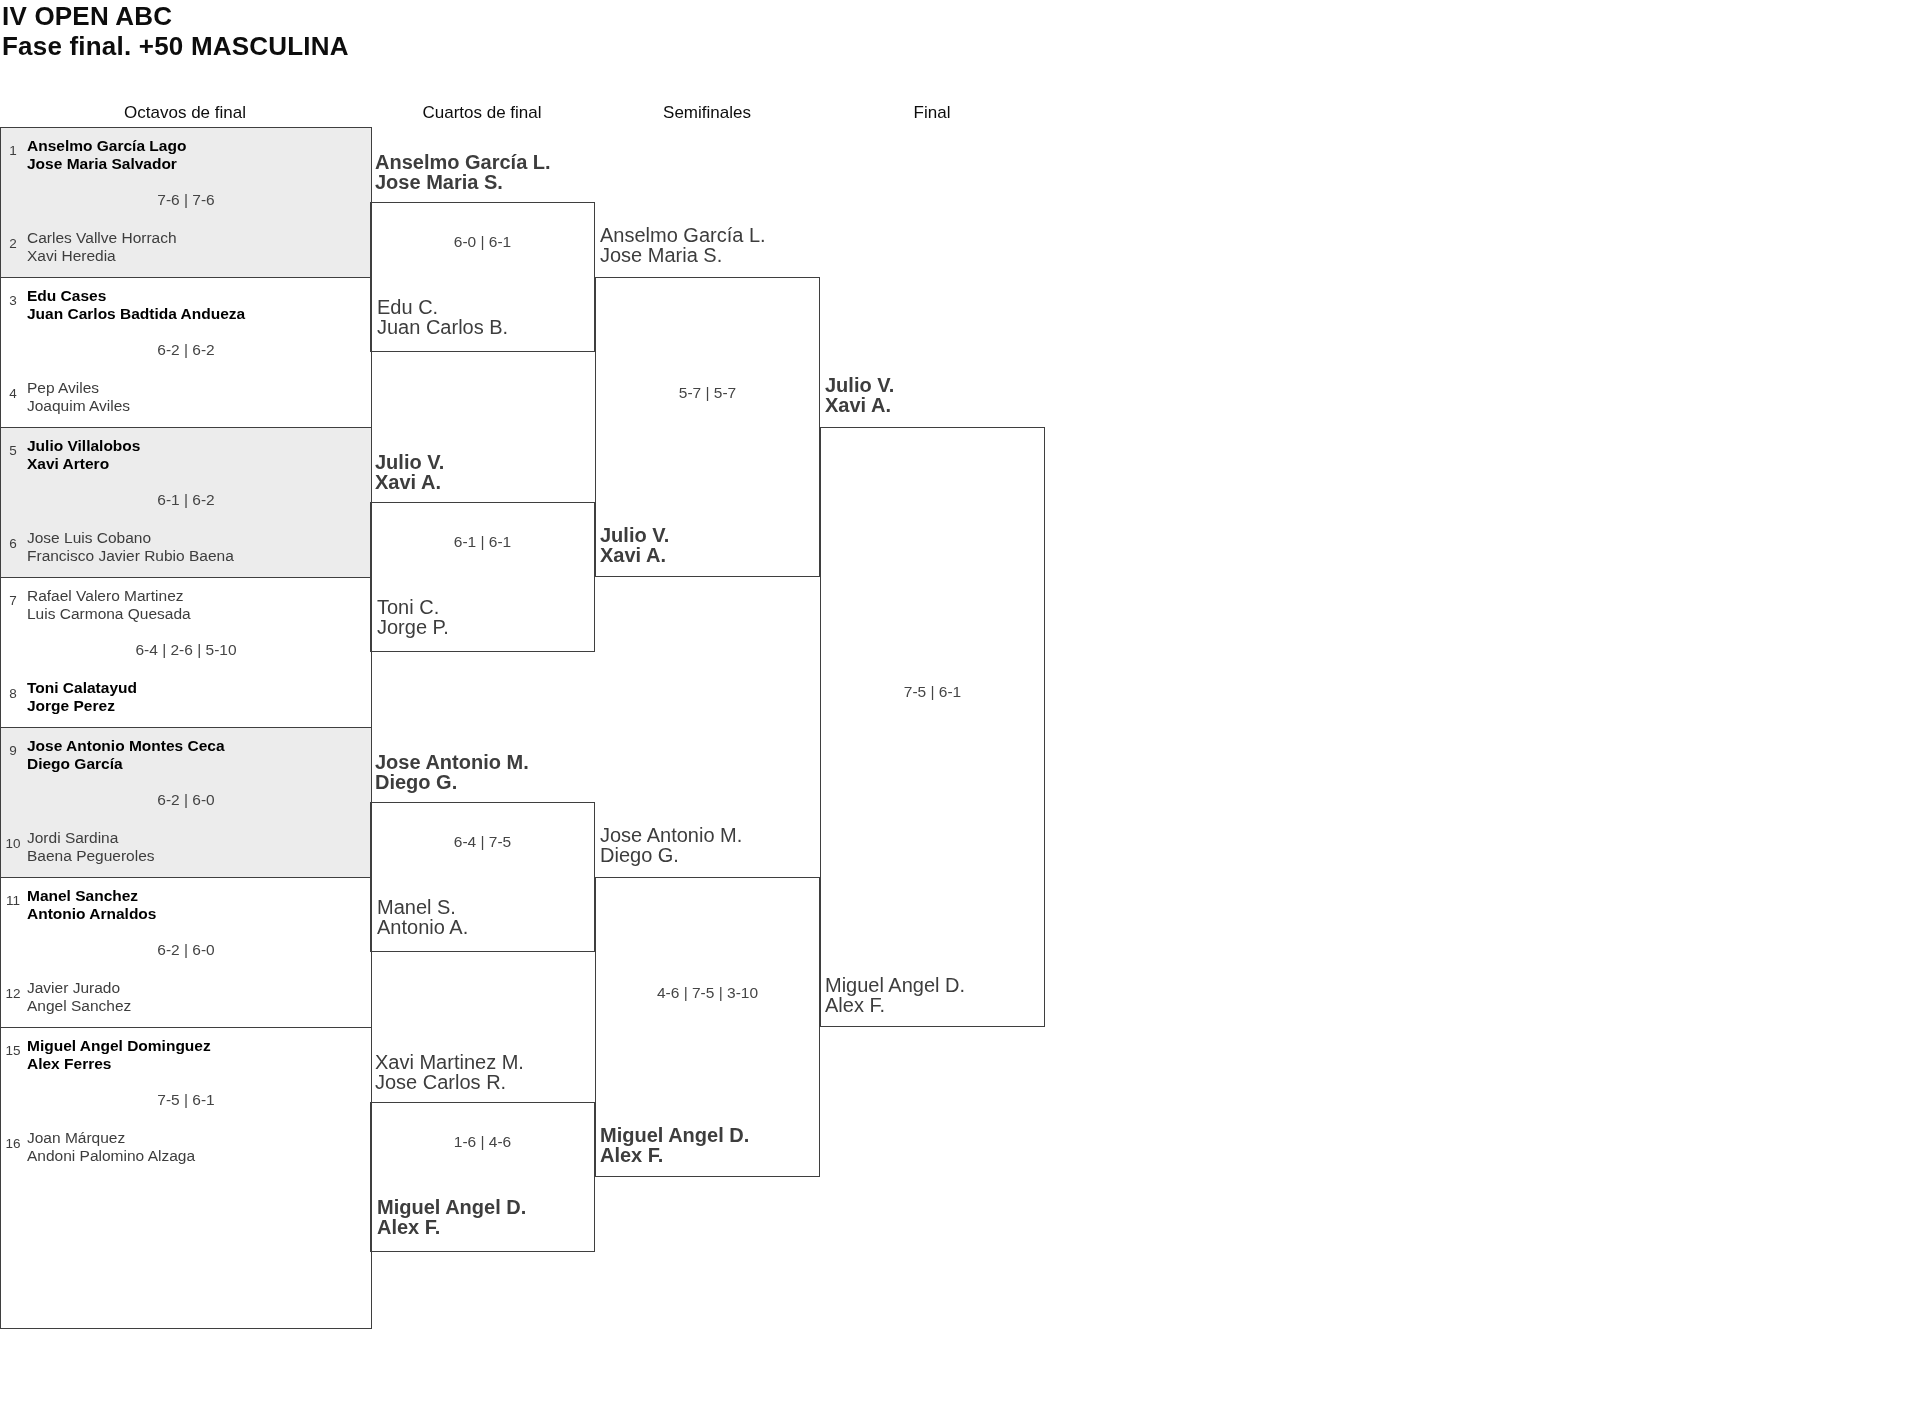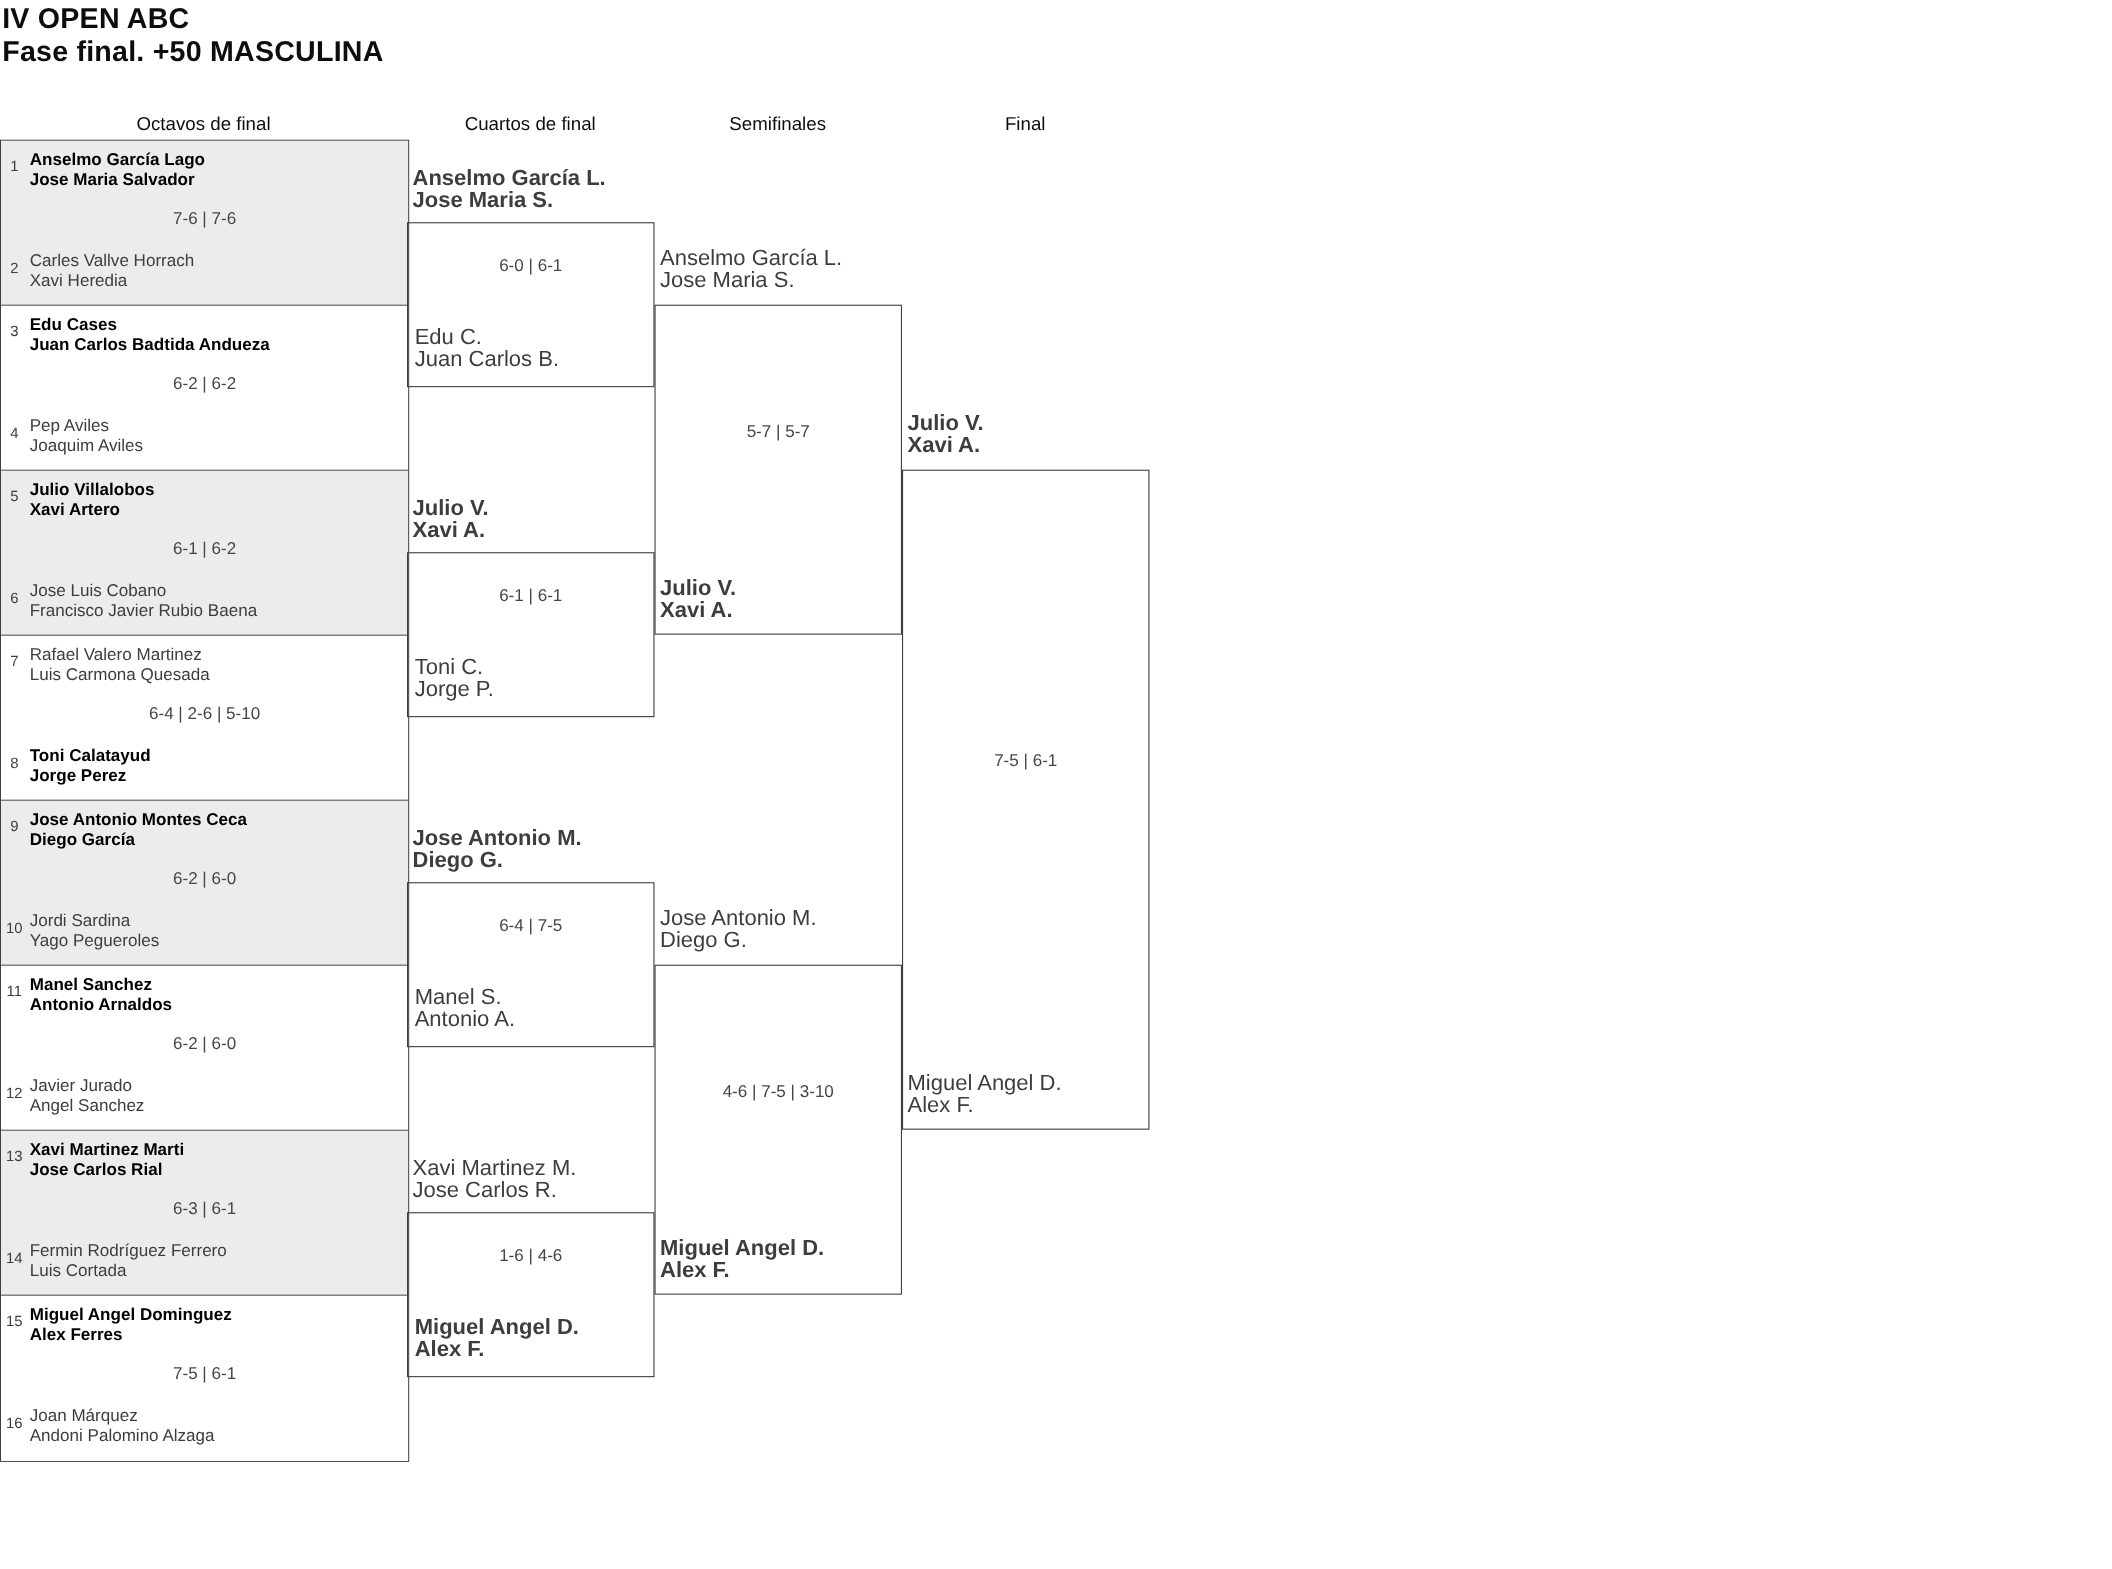--- a/index.html
+++ b/index.html
@@ -127,51 +127,38 @@
     <div class="oct-match alt">
       <span class="seed s1">9</span>
       <div class="team t1 win">
         <div>Jose Antonio Montes Ceca</div>
         <div>Diego García</div>
       </div>
       <div class="score">6-2 | 6-0</div>
       <span class="seed s2">10</span>
       <div class="team t2">
         <div>Jordi Sardina</div>
-        <div>Yago Pegueroles</div>
+        <div>Baena Pegueroles</div>
       </div>
     </div>
 
     <div class="oct-match">
       <span class="seed s1">11</span>
       <div class="team t1 win">
         <div>Manel Sanchez</div>
         <div>Antonio Arnaldos</div>
       </div>
       <div class="score">6-2 | 6-0</div>
       <span class="seed s2">12</span>
       <div class="team t2">
         <div>Javier Jurado</div>
         <div>Angel Sanchez</div>
       </div>
     </div>
 
-    <div class="oct-match alt">
-      <span class="seed s1">13</span>
-      <div class="team t1 win">
-        <div>Xavi Martinez Marti</div>
-        <div>Jose Carlos Rial</div>
-      </div>
-      <div class="score">6-3 | 6-1</div>
-      <span class="seed s2">14</span>
-      <div class="team t2">
-        <div>Fermin Rodríguez Ferrero</div>
-        <div>Luis Cortada</div>
-      </div>
-    </div>
 
     <div class="oct-match">
       <span class="seed s1">15</span>
       <div class="team t1 win">
         <div>Miguel Angel Dominguez</div>
         <div>Alex Ferres</div>
       </div>
       <div class="score">7-5 | 6-1</div>
       <span class="seed s2">16</span>
       <div class="team t2">

